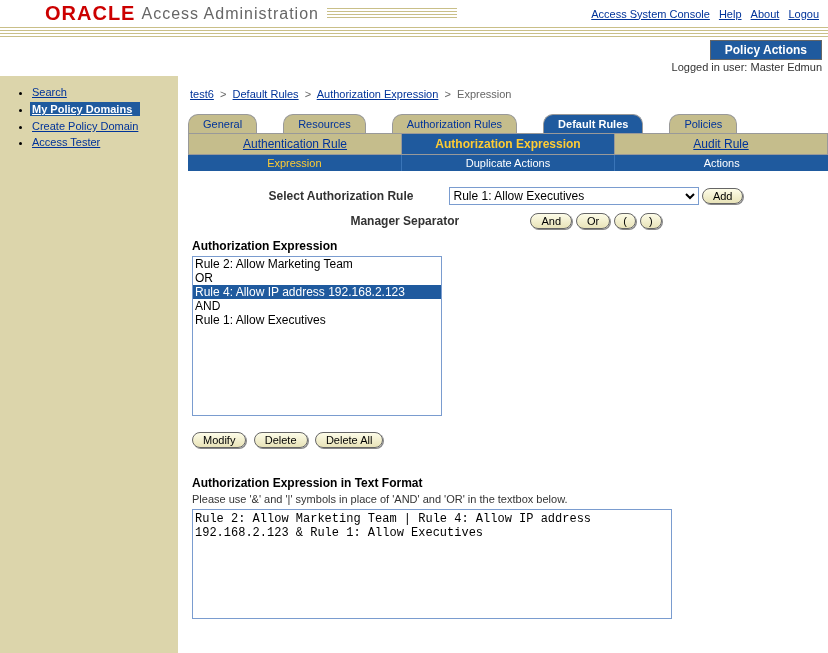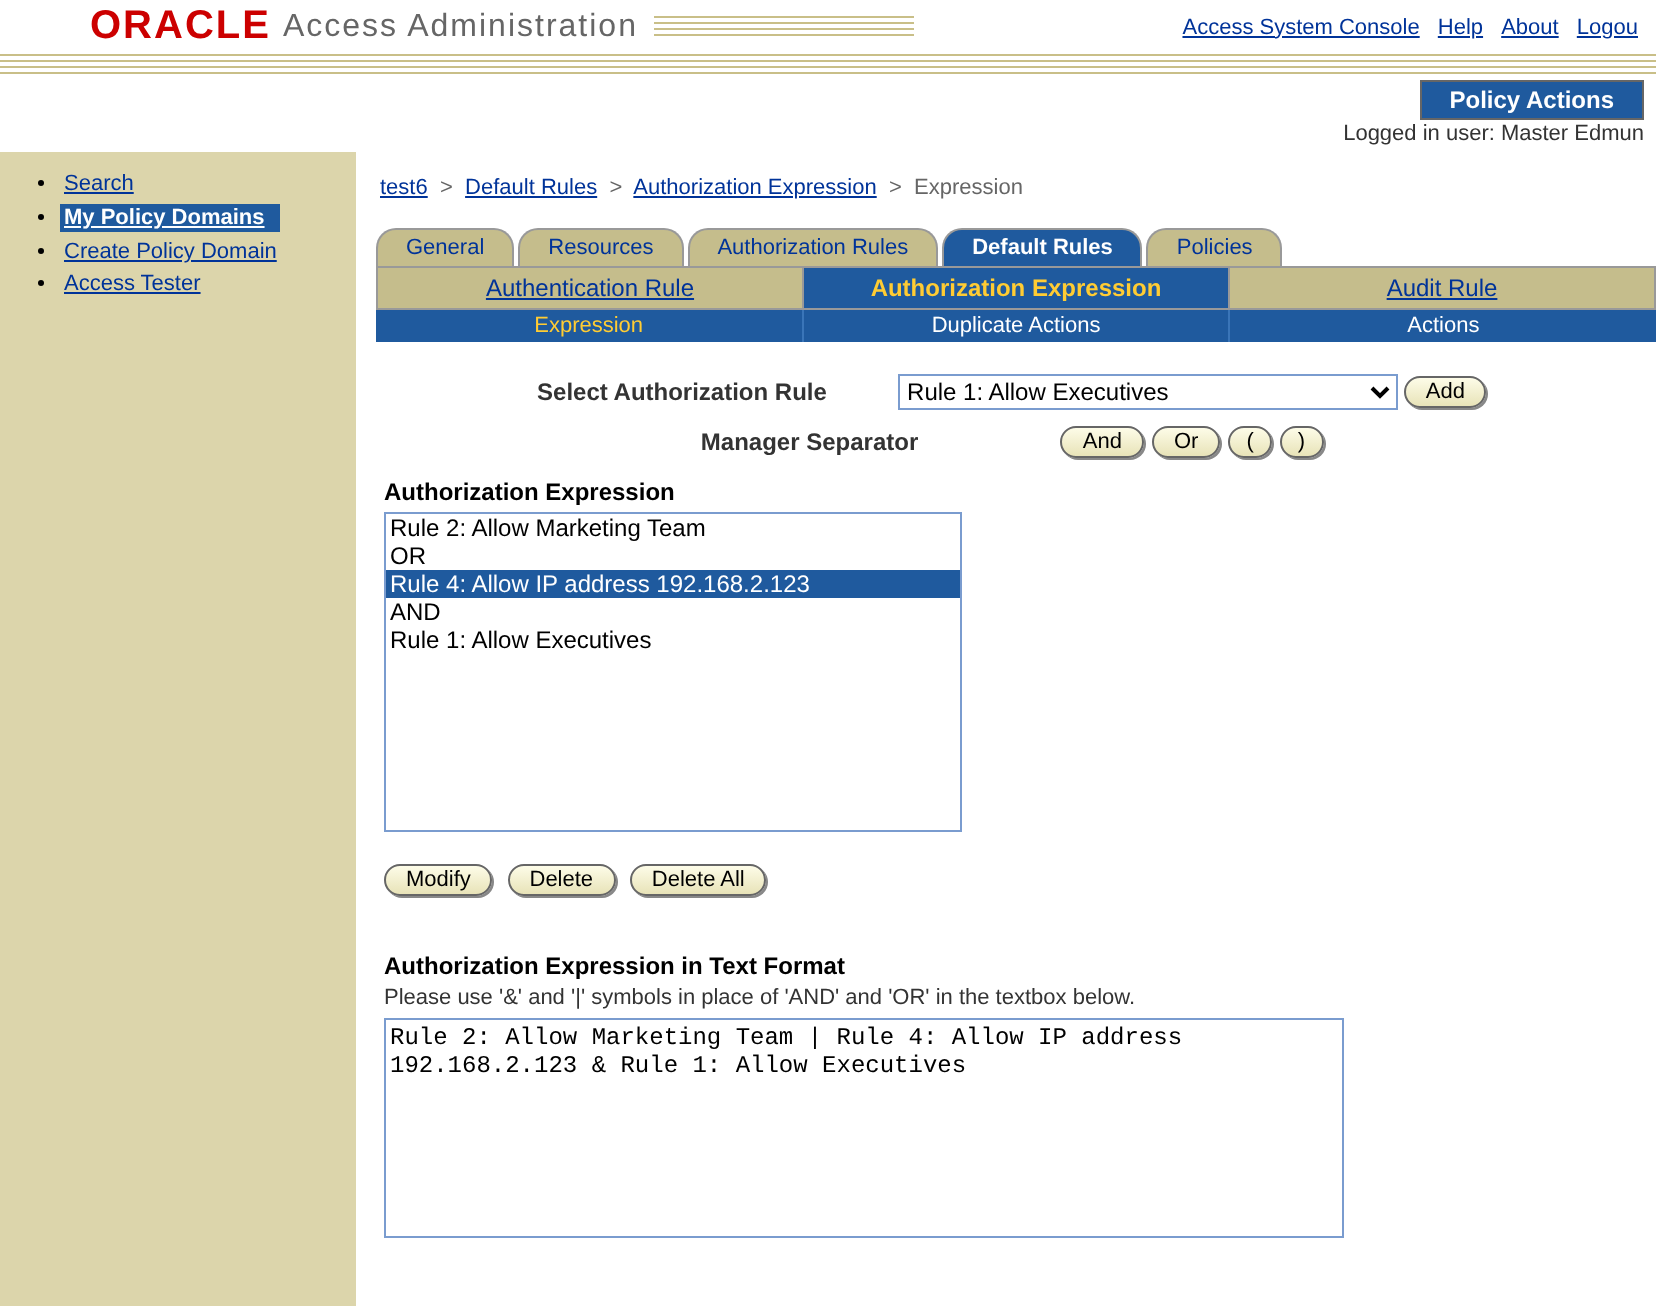--- a/index.html
+++ b/index.html
@@ -68,21 +68,21 @@
     padding:1px 8px 1px 2px;
     margin-left:-2px;
   }
   .main {
     flex:1;
     padding:6px 0 0 10px;
     min-width:0;
   }
   .breadcrumb { color:#666; margin:6px 0 14px 2px; font-size:11px;}
   .breadcrumb a { color:#003399; text-decoration: underline; cursor:pointer;}
-  .tabs-row { display:flex; }
+  .tabs-row { display:flex;gap:24px; }
   .tab {
     background:#c5bd8c;
     color:#003399;
     padding:3px 14px;
     margin-right:2px;
     border-top-left-radius:10px;
     border-top-right-radius:10px;
     border:1px solid #999;
     border-bottom:none;
     cursor:pointer;
@@ -148,21 +148,21 @@
     background:linear-gradient(#fdfce8,#e8e3b8);
     font-size:11px;
     cursor:pointer;
     margin-right:4px;
     box-shadow:1px 1px 0 #888;
     color:#000;
   }
   .section-h { font-weight:bold; margin:10px 0 3px 0;}
   .listbox {
     border:1px solid #7a9ccf;
-    width:289px;
+    width:250px;
     height:160px;
     overflow-y:scroll;
     background:#fff;
     font-size:12px;
   }
   .listbox .opt { padding:0 2px; white-space:nowrap; cursor:default;}
   .listbox .opt.sel { background:#1f5a9e; color:#fff; }
   .note { font-size:11px; color:#333; margin:2px 0 4px 0;}
   textarea.exprtext {
     width:480px;

